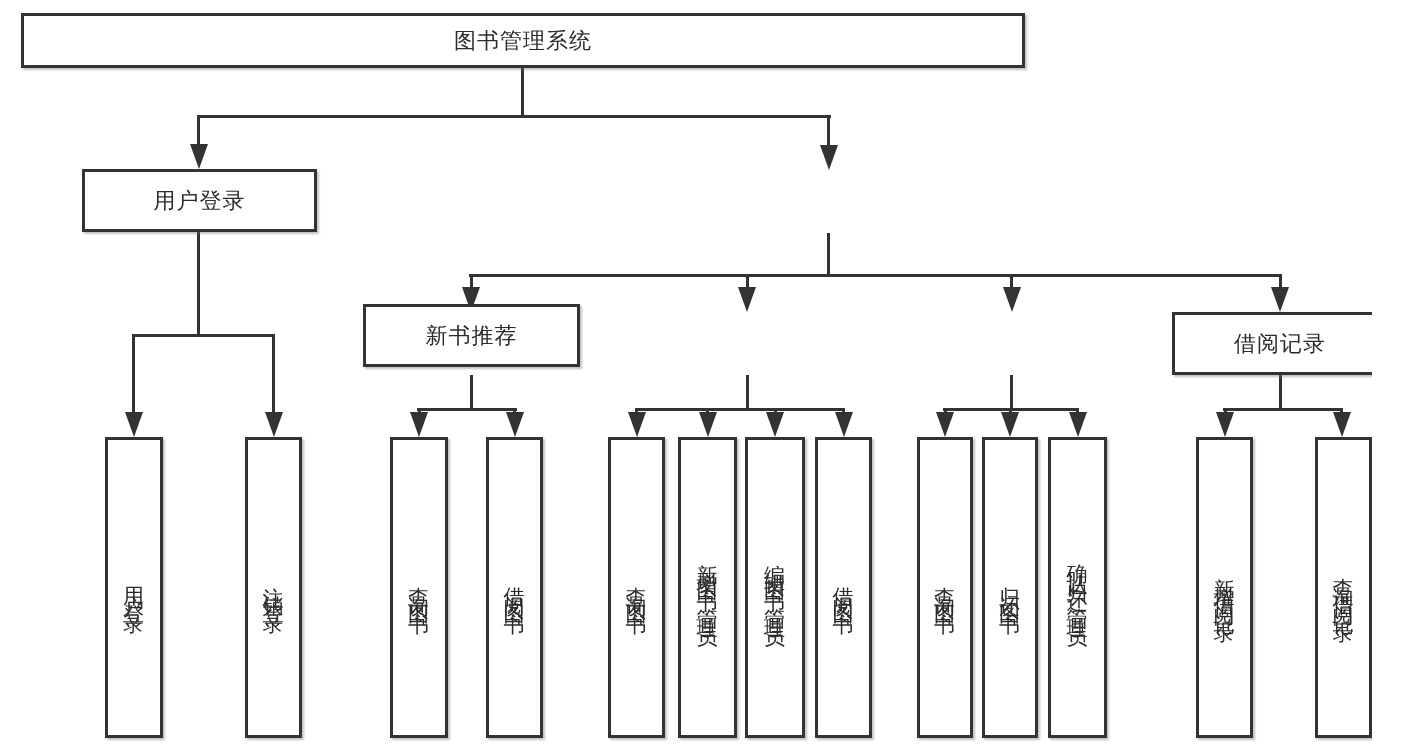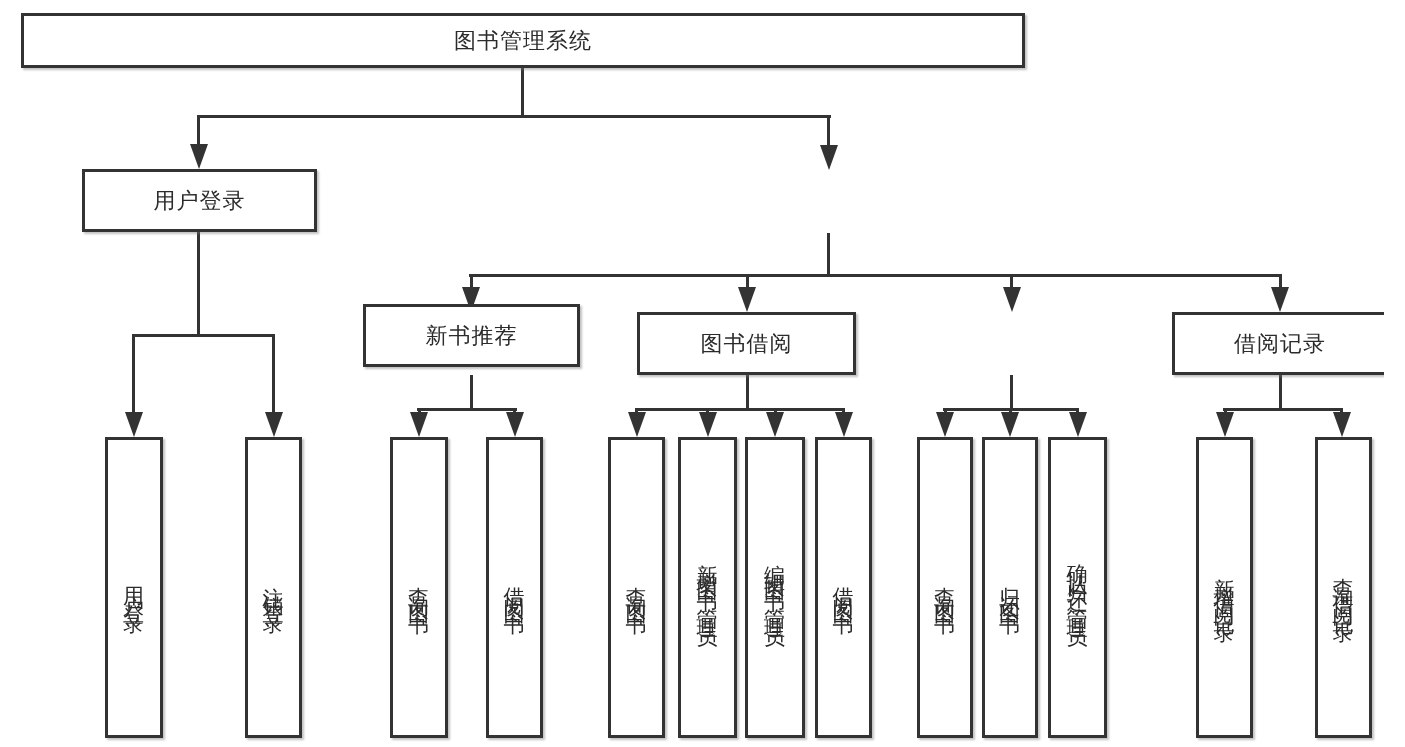--- a/index.html
+++ b/index.html
@@ -1,20 +1,19 @@
 <!DOCTYPE html>
 <html><head>
 <meta charset="utf-8">
 <style>
   html,body { margin:0; padding:0; background:#ffffff; }
   .canvas {
     position:relative; width:1372px; height:747px; background:#ffffff;
     font-family:"Liberation Sans","DejaVu Sans",sans-serif; color:#2b2b2b;
     overflow:hidden;
-    padding-left:12px;
   }
   .box {
     position:absolute; background:#ffffff; border:3px solid #333333;
     box-sizing:border-box; display:flex; align-items:center; justify-content:center;
     box-shadow:1.5px 1.5px 2px rgba(120,120,120,0.45);
   }
   .box .hlabel { font-size:22px; letter-spacing:1px; white-space:nowrap; }
   .box .vlabel {
     writing-mode:vertical-rl; text-orientation:mixed;
     font-size:21px; line-height:1; letter-spacing:9px; white-space:nowrap;
@@ -100,23 +99,20 @@
     <span class="hlabel">图书管理系统</span>
   </div>
 
   <div class="box" style="left:82px;top:169px;width:235px;height:63px">
     <span class="hlabel">用户登录</span>
   </div>
 
   <div class="box" style="left:363px;top:304px;width:217px;height:63px">
     <span class="hlabel">新书推荐</span>
   </div>
-  <div class="box" style="left:637px;top:312px;width:219px;height:63px">
-    <span class="hlabel">图书借阅</span>
-  </div>
   <div class="box" style="left:1172px;top:312px;width:216px;height:63px">
     <span class="hlabel">借阅记录</span>
   </div>
 
   <div class="box" style="left:105px;top:437px;width:58px;height:301px">
     <span class="vlabel">用户登录</span>
   </div>
   <div class="box" style="left:245px;top:437px;width:57px;height:301px">
     <span class="vlabel">注销登录</span>
   </div>

